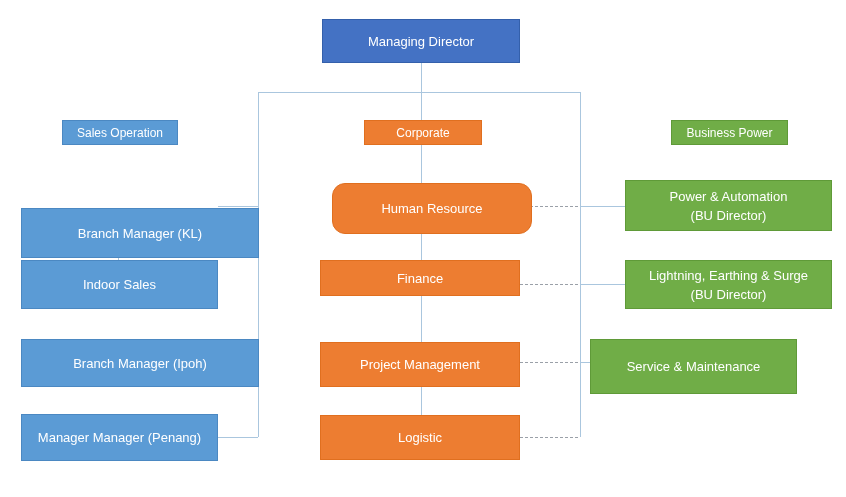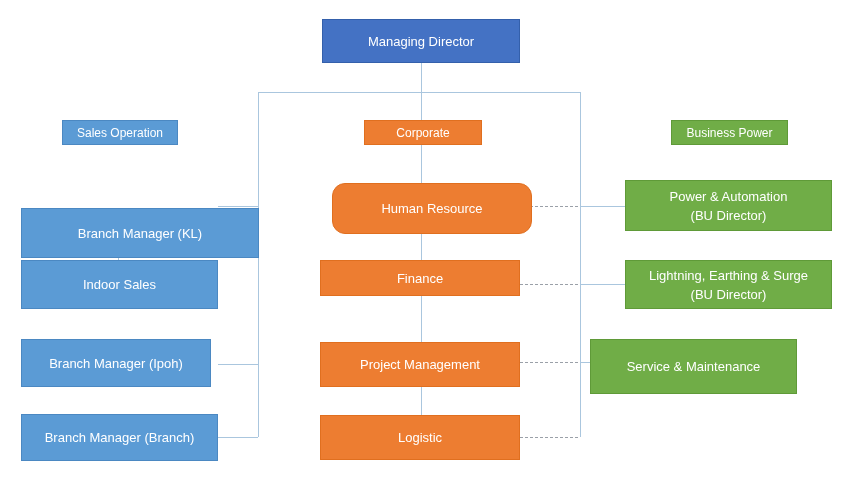--- a/index.html
+++ b/index.html
@@ -67,25 +67,25 @@
   <div class="node header-node fill-green" style="left:671px; top:120px; width:117px; height:25px;">
     <span>Business Power</span>
   </div>
 
   <div class="node fill-blue" style="left:21px; top:181px; width:238px; height:50px;margin-top:27px;">
     <span>Branch Manager (KL)</span>
   </div>
   <div class="node fill-blue" style="left:21px; top:260px; width:197px; height:49px;">
     <span>Indoor Sales</span>
   </div>
-  <div class="node fill-blue" style="left:21px; top:339px; width:190px; height:48px;">
+  <div class="node fill-blue" style="left:21px; top:339px; width:238px; height:48px;">
     <span>Branch Manager (Ipoh)</span>
   </div>
   <div class="node fill-blue" style="left:21px; top:414px; width:197px; height:47px;">
-    <span>Branch Manager (Branch)</span>
+    <span>Manager Manager (Penang)</span>
   </div>
 
   <div class="node fill-orange" style="left:332px; top:183px; width:200px; height:51px;border-radius:13px;">
     <span>Human Resource</span>
   </div>
   <div class="node fill-orange" style="left:320px; top:260px; width:200px; height:36px;">
     <span>Finance</span>
   </div>
   <div class="node fill-orange" style="left:320px; top:342px; width:200px; height:45px;">
     <span>Project Management</span>

